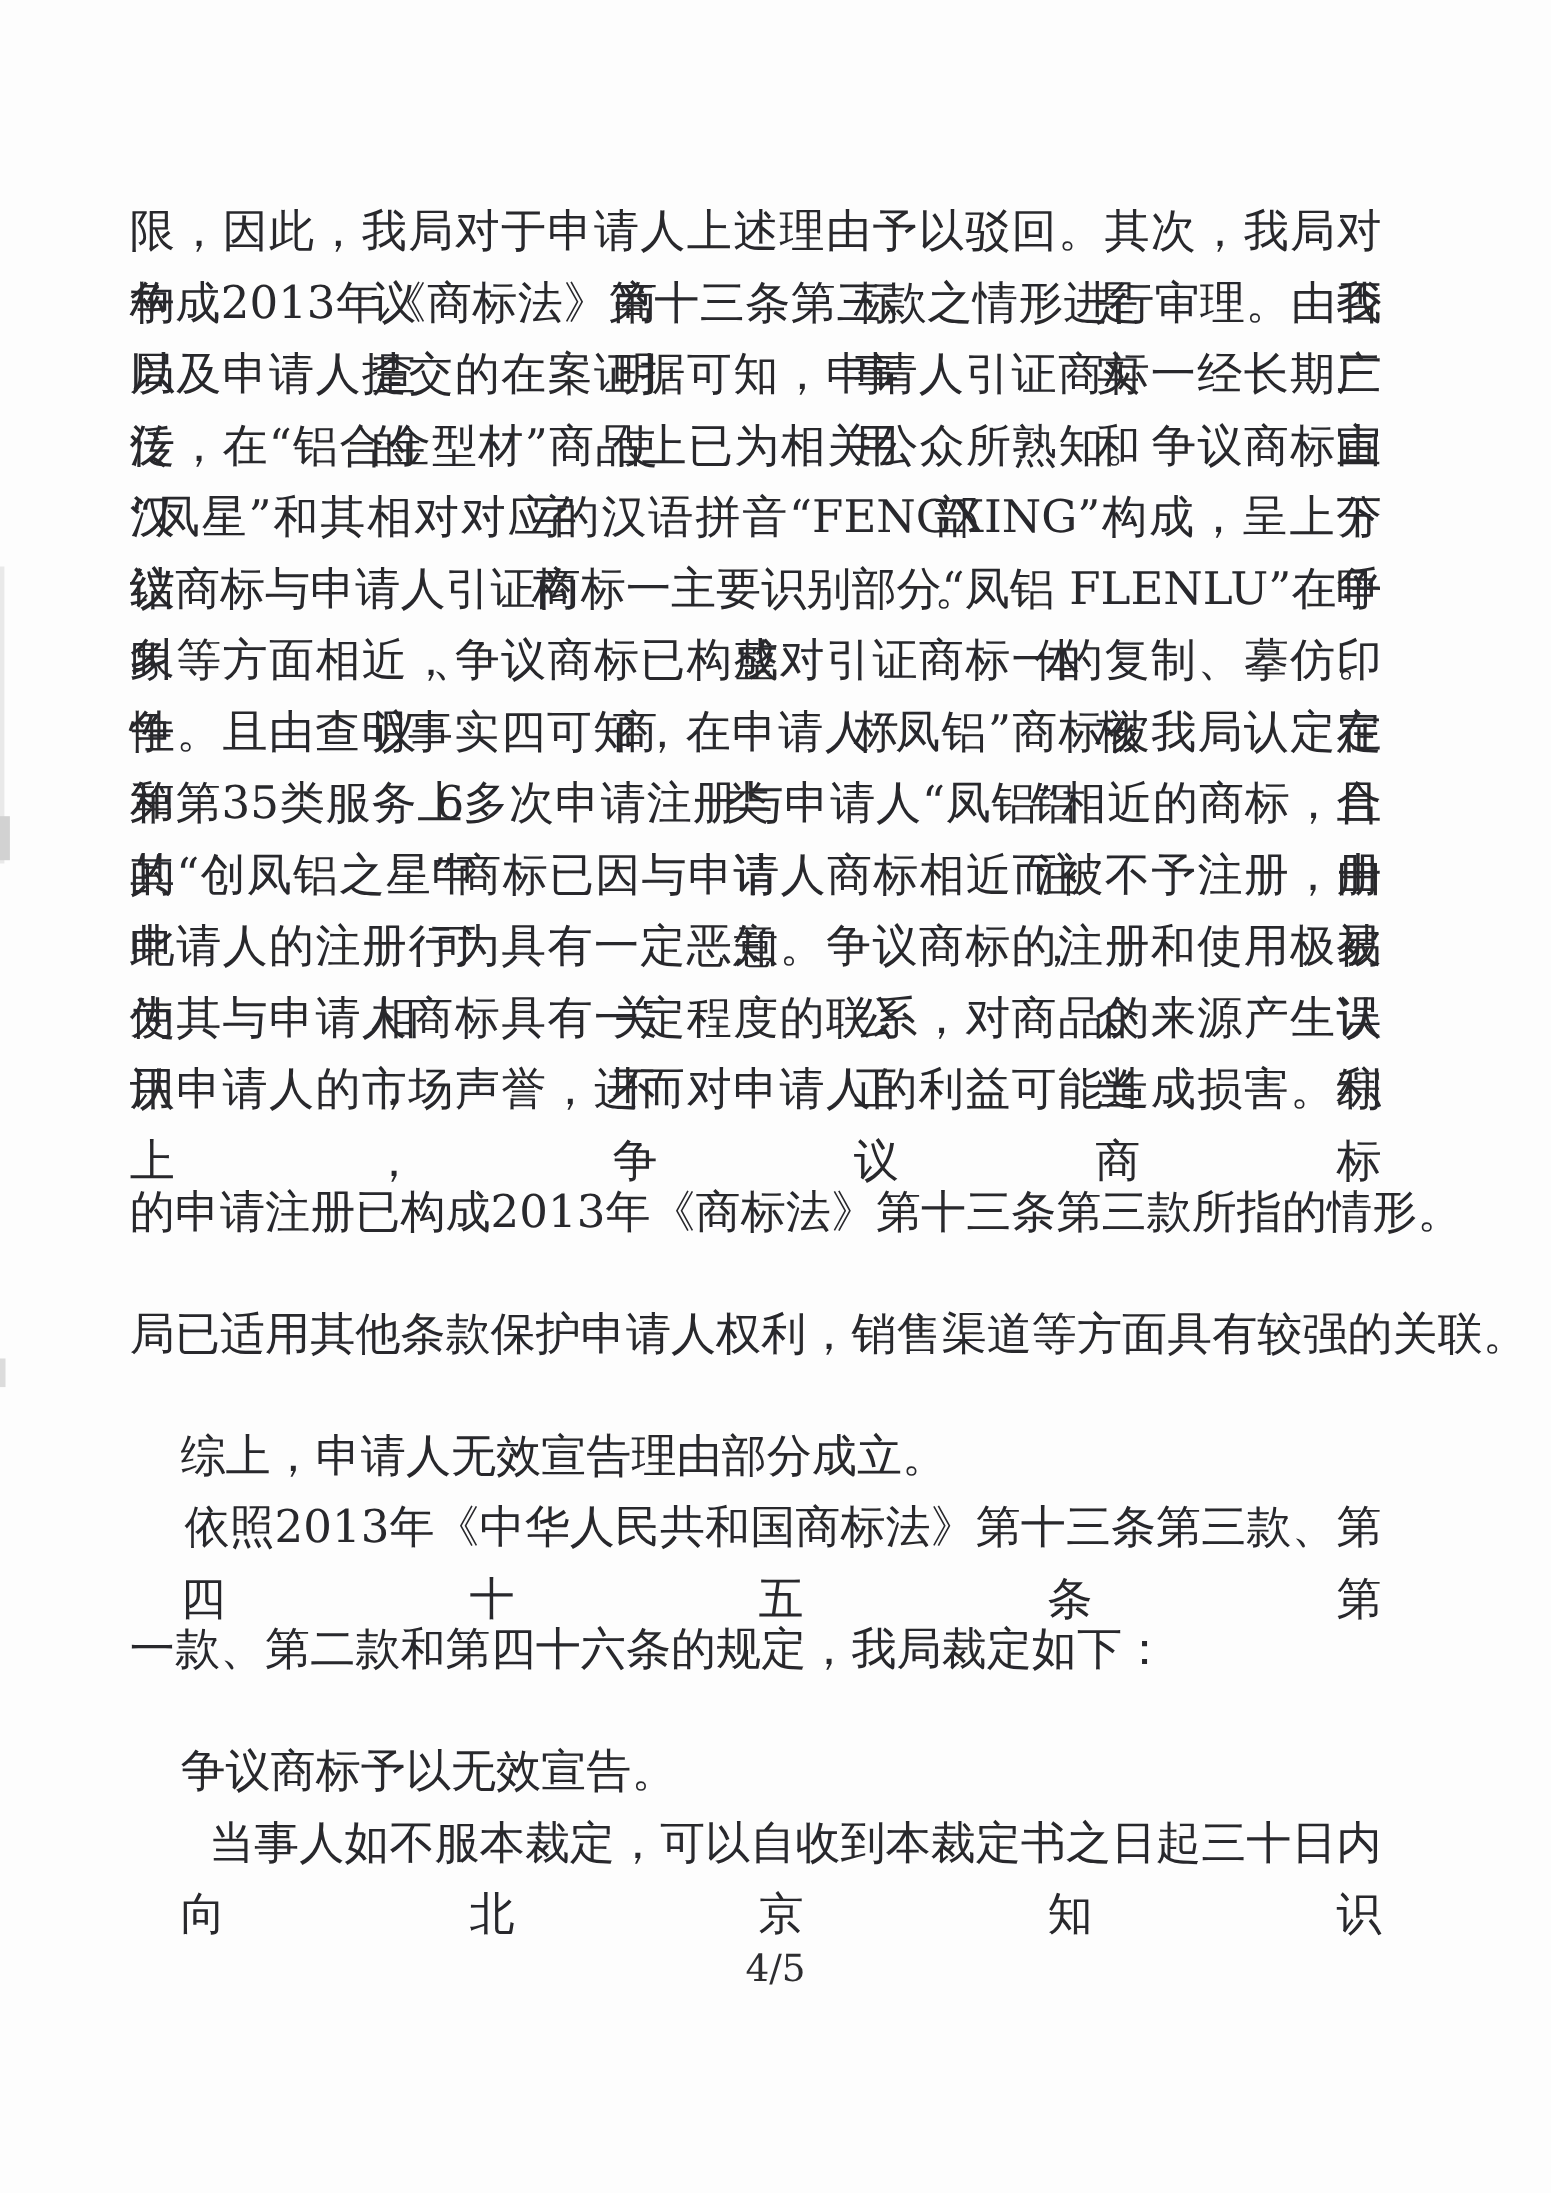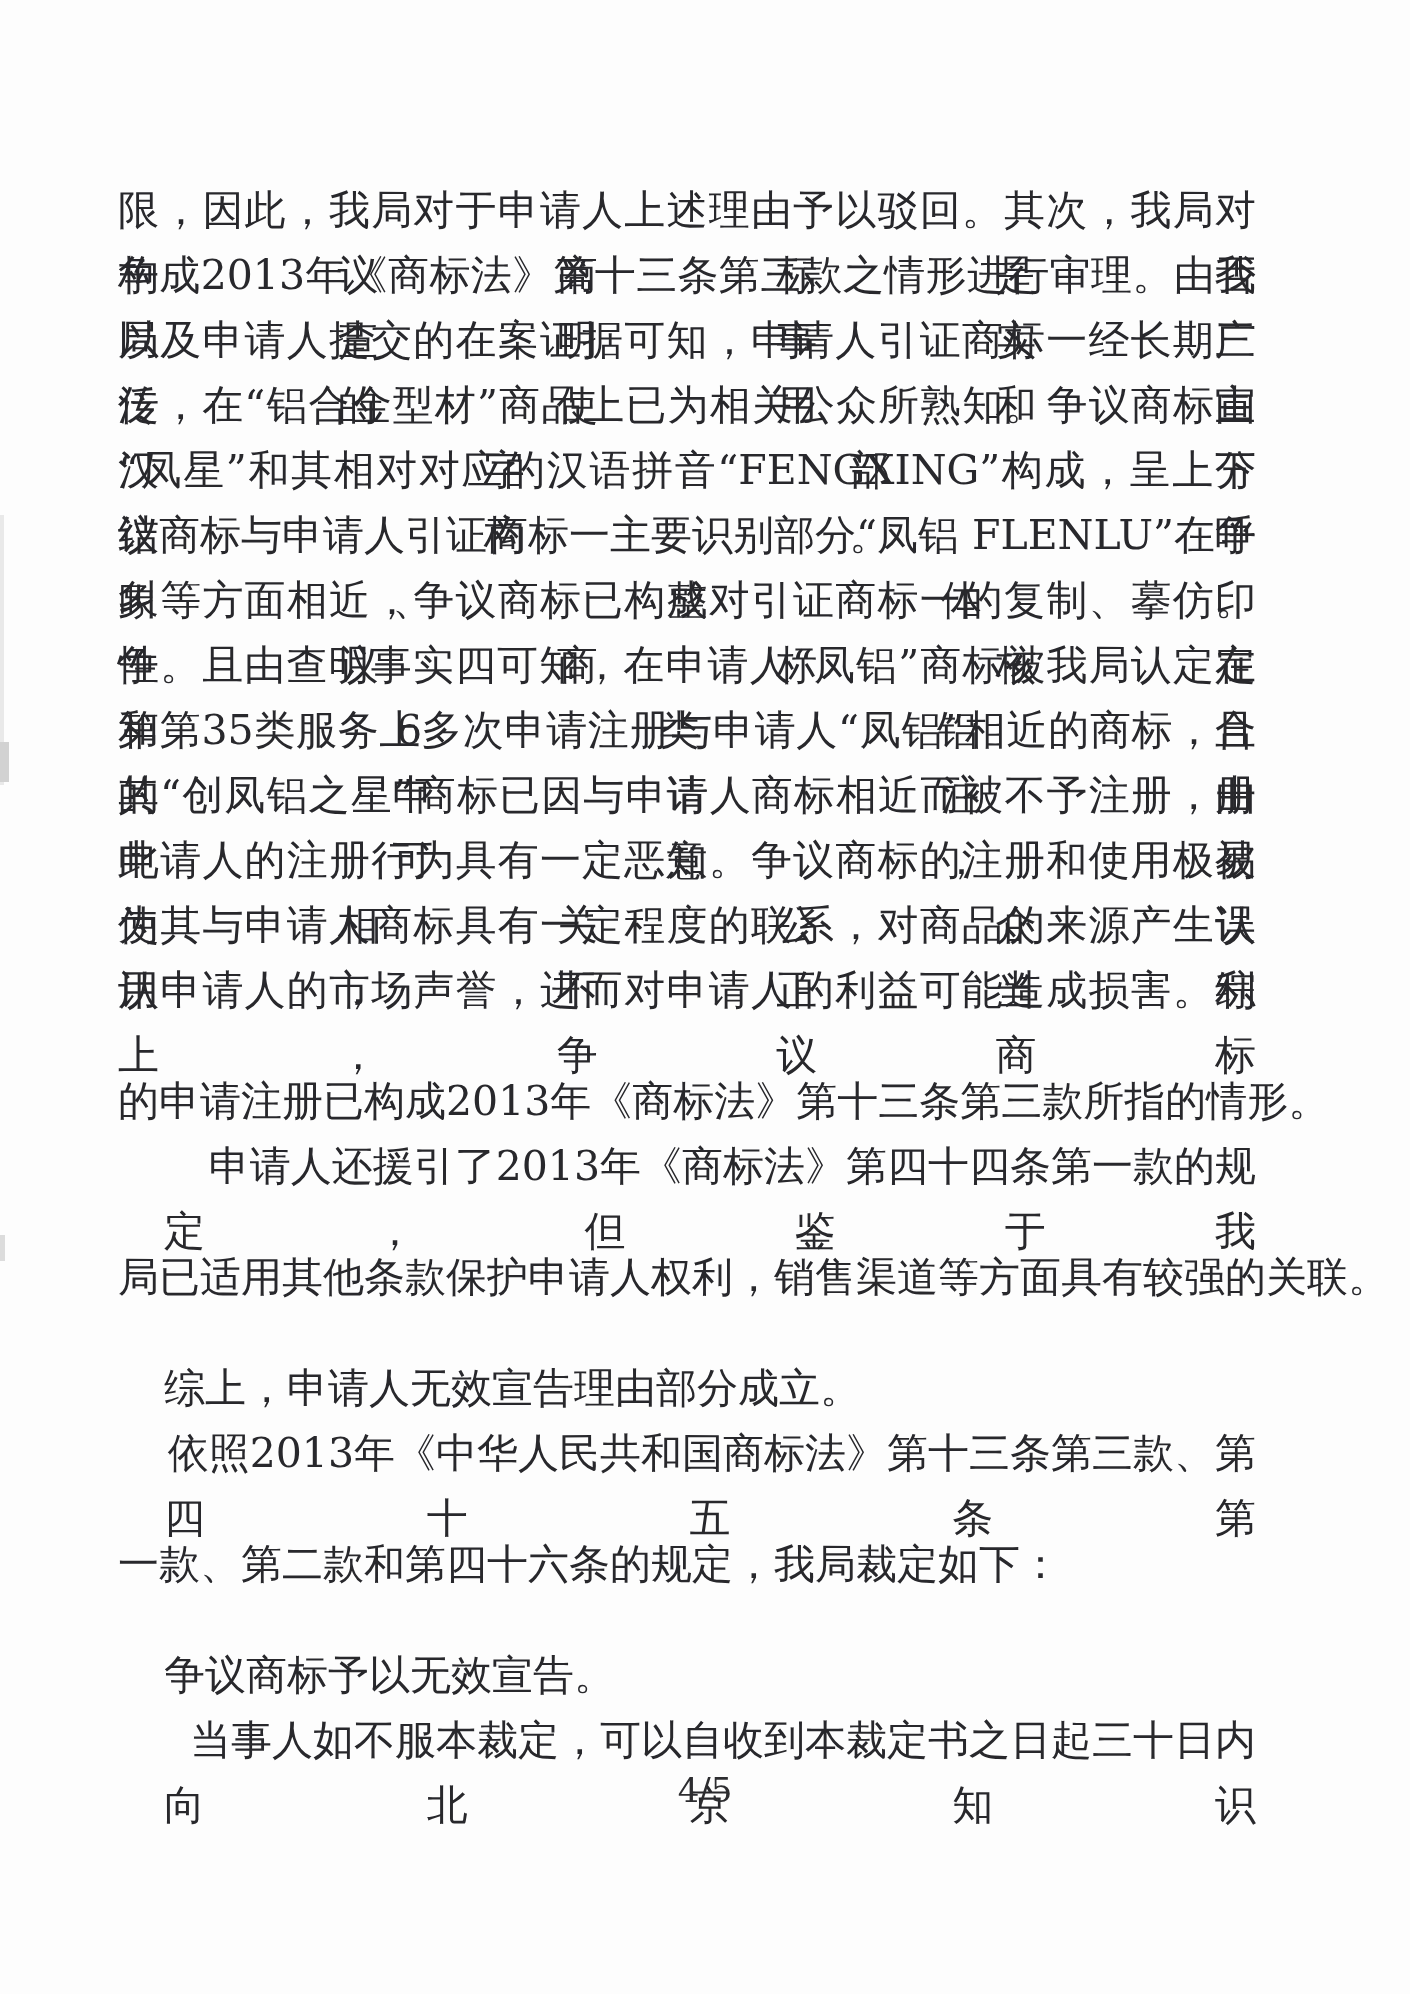--- a/index.html
+++ b/index.html
@@ -80,21 +80,20 @@
     <div class="line fill">“凤星”和其相对对应的汉语拼音“FENGXING”构成，呈上下结构。争</div>
     <div class="line fill">议商标与申请人引证商标一主要识别部分“凤铝 FLENLU”在呼叫、整体印</div>
     <div class="line fill">象等方面相近，争议商标已构成对引证商标一的复制、摹仿。争议商标核定</div>
     <div class="line fill">性。且由查明事实四可知，在申请人“凤铝”商标被我局认定在第6类铝合</div>
     <div class="line fill">和第35类服务上多次申请注册与申请人“凤铝”相近的商标，且其申请注册</div>
     <div class="line fill">的“创凤铝之星”商标已因与申请人商标相近而被不予注册，由此可知，被</div>
     <div class="line fill">申请人的注册行为具有一定恶意。争议商标的注册和使用极易使相关公众认</div>
     <div class="line fill">为其与申请人商标具有一定程度的联系，对商品的来源产生误认，不正当利</div>
     <div class="line fill">用申请人的市场声誉，进而对申请人的利益可能造成损害。综上，争议商标</div>
     <div class="line end">的申请注册已构成2013年《商标法》第十三条第三款所指的情形。</div>
-    <div class="line fill indent">申请人还援引了2013年《商标法》第四十四条第一款的规定，但鉴于我</div>
     <div class="line end">局已适用其他条款保护申请人权利，销售渠道等方面具有较强的关联。</div>
     <div class="line end indent">综上，申请人无效宣告理由部分成立。</div>
     <div class="line fill indent">依照2013年《中华人民共和国商标法》第十三条第三款、第四十五条第</div>
     <div class="line end">一款、第二款和第四十六条的规定，我局裁定如下：</div>
     <div class="line end indent">争议商标予以无效宣告。</div>
     <div class="line fill indent">当事人如不服本裁定，可以自收到本裁定书之日起三十日内向北京知识</div>
   </div>
 
   <div class="footer">4/5</div>
 

